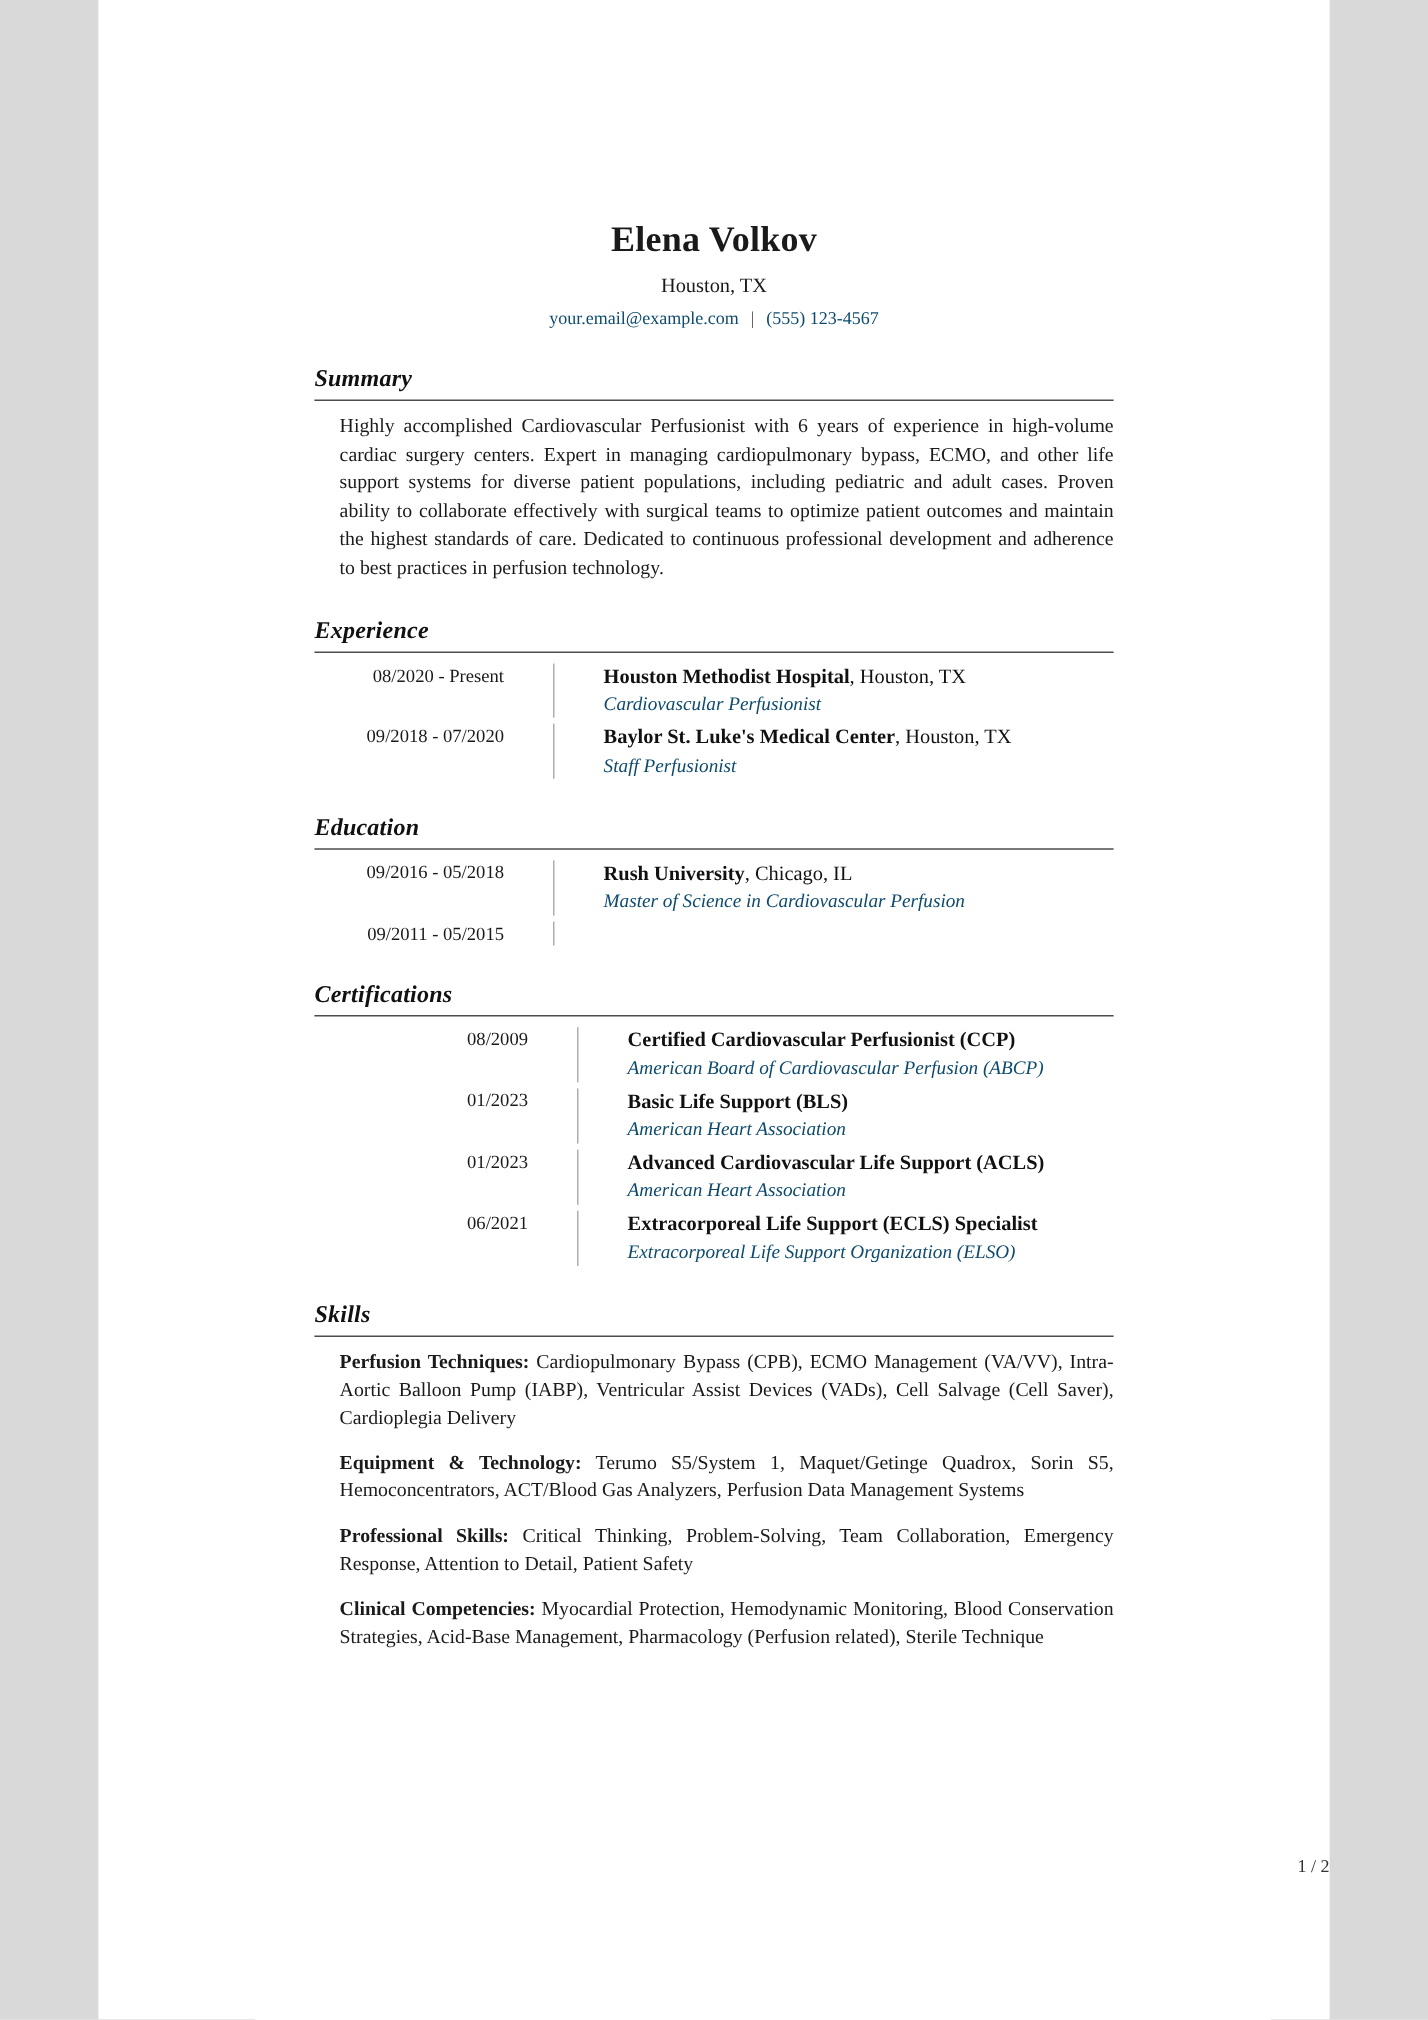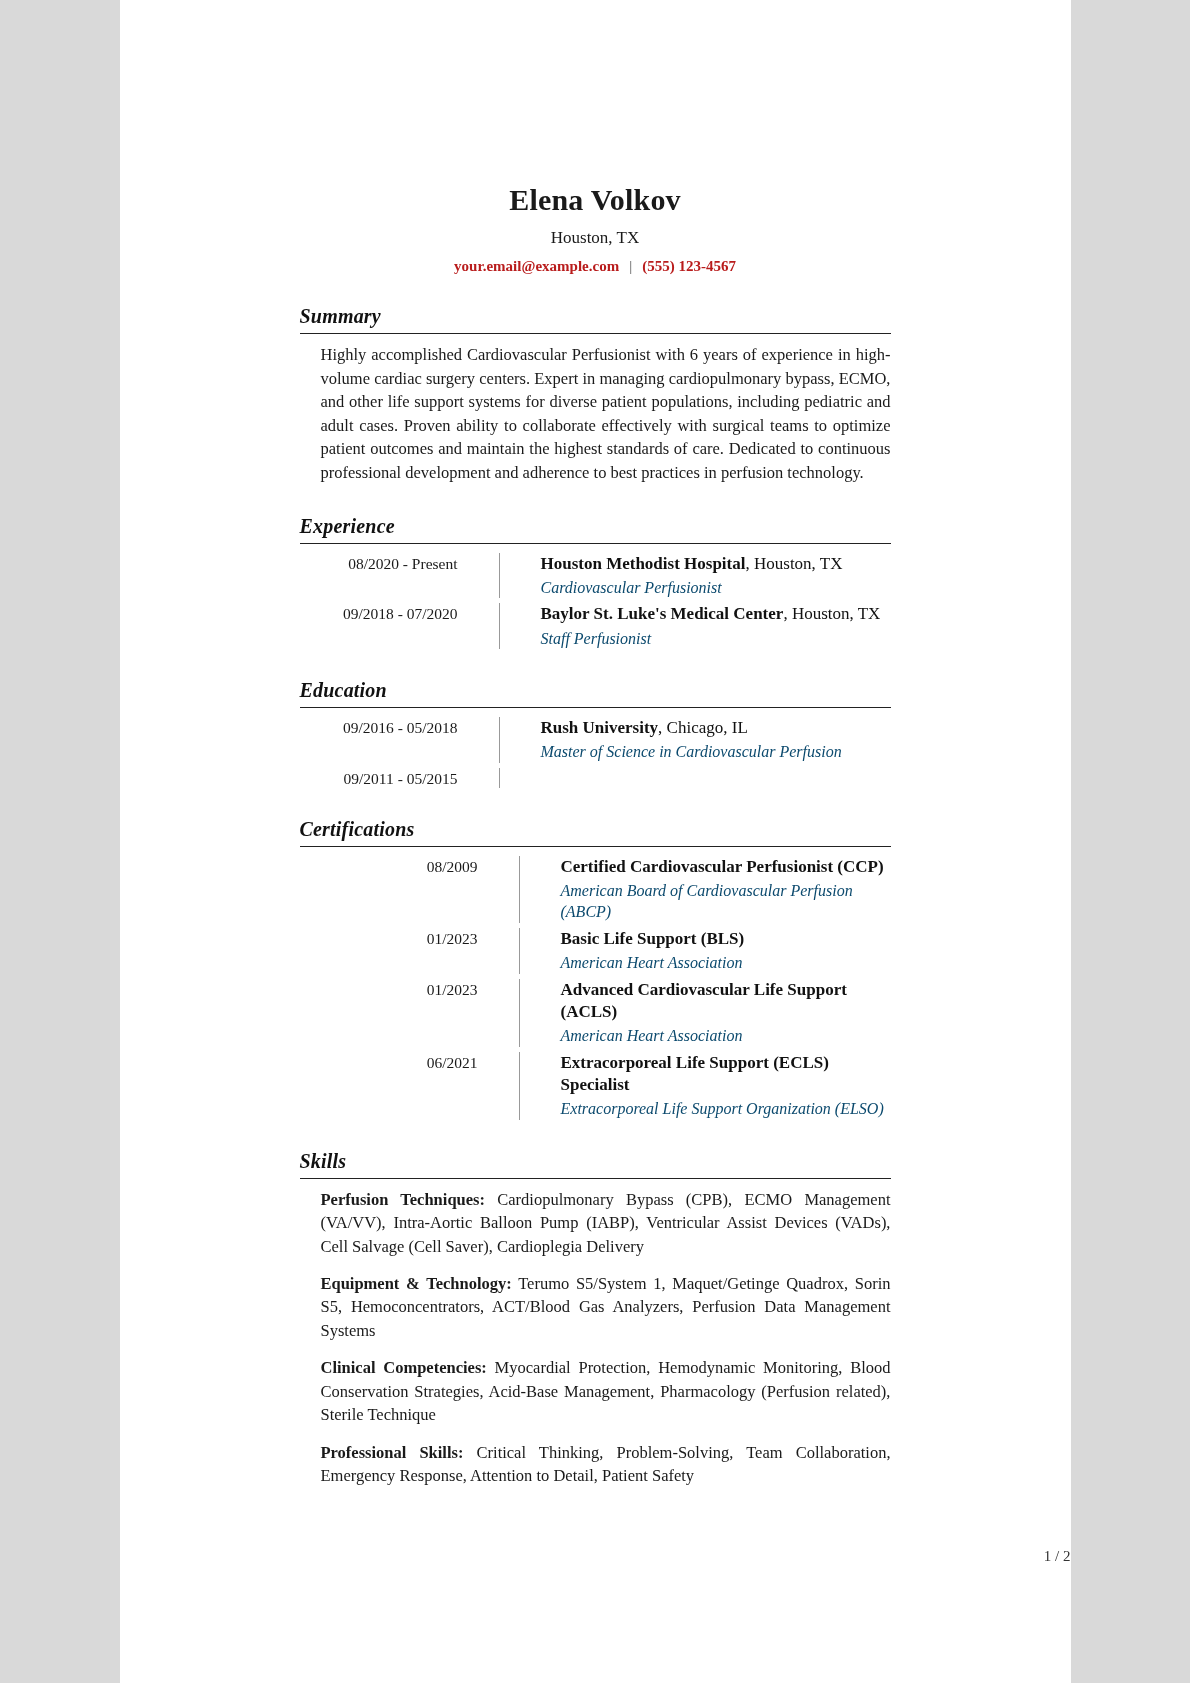--- a/index.html
+++ b/index.html
@@ -4,21 +4,21 @@
 <style>
   html, body {
     margin: 0;
     padding: 0;
     background: #d9d9d9;
   }
   body {
     font-family: "Liberation Serif", serif;
   }
   .page {
-    width: 951px;
+    width: 1026px;
     height: 1683px;
     background: #ffffff;
     margin: 0 auto;
     position: relative;
     box-sizing: border-box;
     padding: 150px 180px 0 180px;
     overflow: hidden;
   }
   
   .name {
@@ -36,23 +36,22 @@
     color: #1a1a1a;
     margin-top: 10px;
   }
   .contact {
     text-align: center;
     font-size: 15px;
     margin-top: 10px;
     color: #3d6f9e;
   }
   .contact a {
-    color: #b91c1c;
+    color: #0c4a6e;
     text-decoration: none;
-    font-weight: bold;
   }
   .contact .sep {
     color: #555;
     padding: 0 10px;
   }
   
   .section {
     margin-top: 30px;
   }
   .section-title {
@@ -256,22 +255,22 @@
   </div>
 
   <div class="section">
     <div class="section-title">Skills</div>
     <div class="section-body">
 
       <p class="skill-line"><span class="skill-cat">Perfusion Techniques:</span><span> Cardiopulmonary Bypass (CPB), ECMO Management (VA/VV), Intra-Aortic Balloon Pump (IABP), Ventricular Assist Devices (VADs), Cell Salvage (Cell Saver), Cardioplegia Delivery</span></p>
 
       <p class="skill-line"><span class="skill-cat">Equipment &amp; Technology:</span><span> Terumo S5/System 1, Maquet/Getinge Quadrox, Sorin S5, Hemoconcentrators, ACT/Blood Gas Analyzers, Perfusion Data Management Systems</span></p>
 
+      <p class="skill-line"><span class="skill-cat">Professional Skills:</span><span> Critical Thinking, Problem-Solving, Team Collaboration, Emergency Response, Attention to Detail, Patient Safety</span></p>
+
       <p class="skill-line"><span class="skill-cat">Clinical Competencies:</span><span> Myocardial Protection, Hemodynamic Monitoring, Blood Conservation Strategies, Acid-Base Management, Pharmacology (Perfusion related), Sterile Technique</span></p>
 
-      <p class="skill-line"><span class="skill-cat">Professional Skills:</span><span> Critical Thinking, Problem-Solving, Team Collaboration, Emergency Response, Attention to Detail, Patient Safety</span></p>
-
     </div>
   </div>
 
   <div class="footer">1 / 2</div>
 
 </div>
 
 </body></html>

